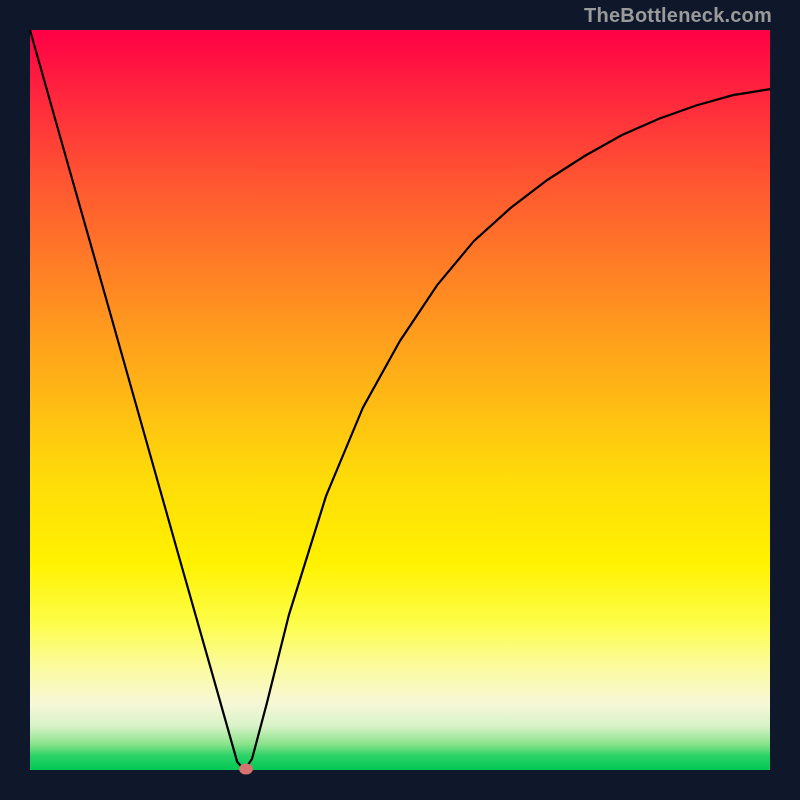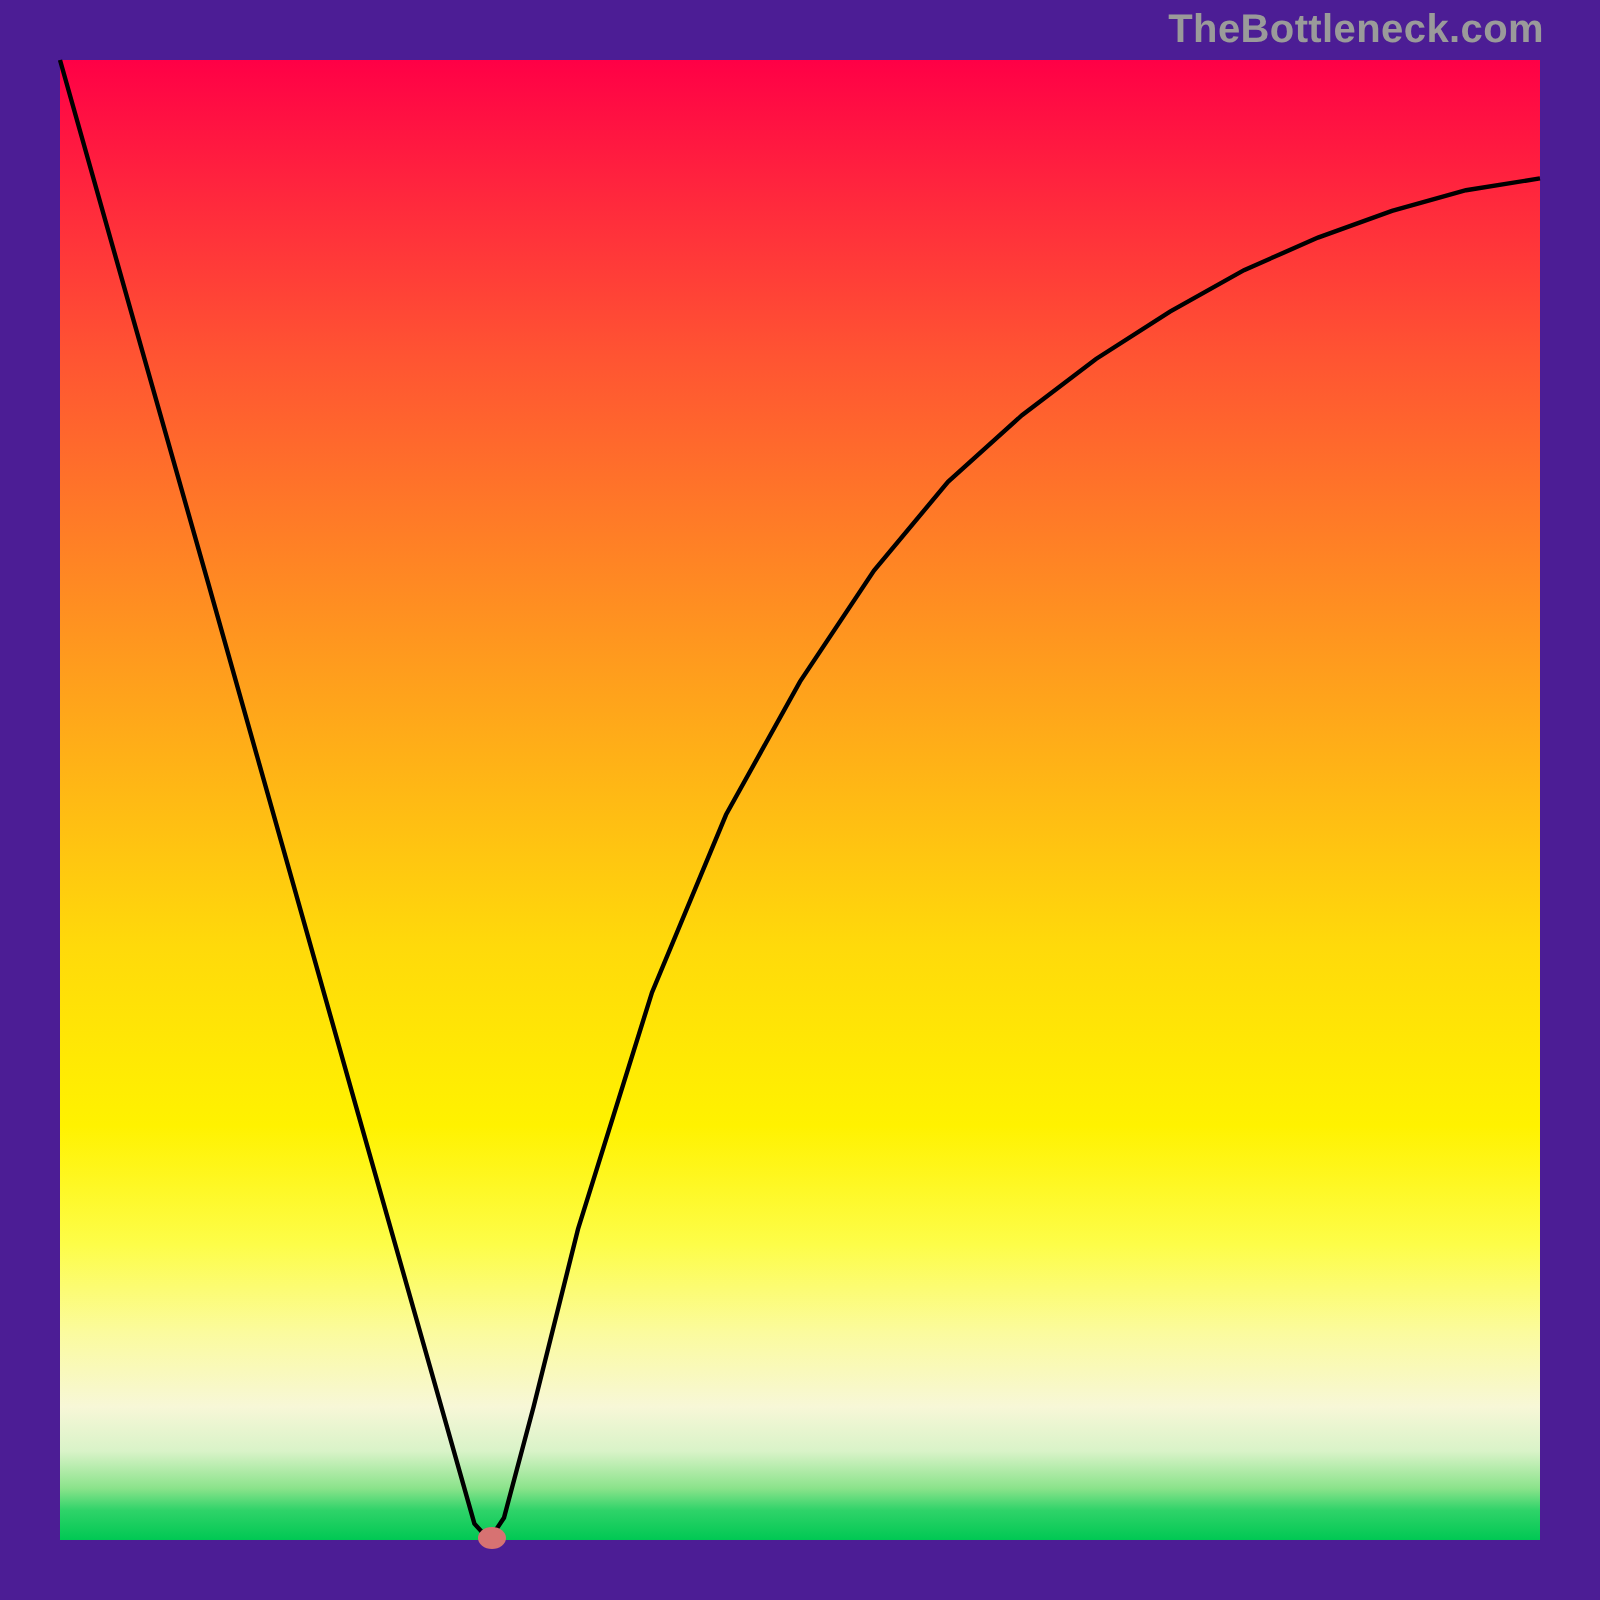--- a/index.html
+++ b/index.html
@@ -9,21 +9,21 @@
     height: 800px;
     background: #000000;
     overflow: hidden;
   }
   .frame {
     position: absolute;
     top: 0;
     left: 0;
     width: 800px;
     height: 800px;
-    background: #4c1d95;
+    background: #0f172a;
   }
   .plot-area {
     position: absolute;
     left: 30px;
     top: 30px;
     width: 740px;
     height: 740px;
     background: linear-gradient(to bottom,
       #ff0046 0%,
       #ff2b3c 10%,

